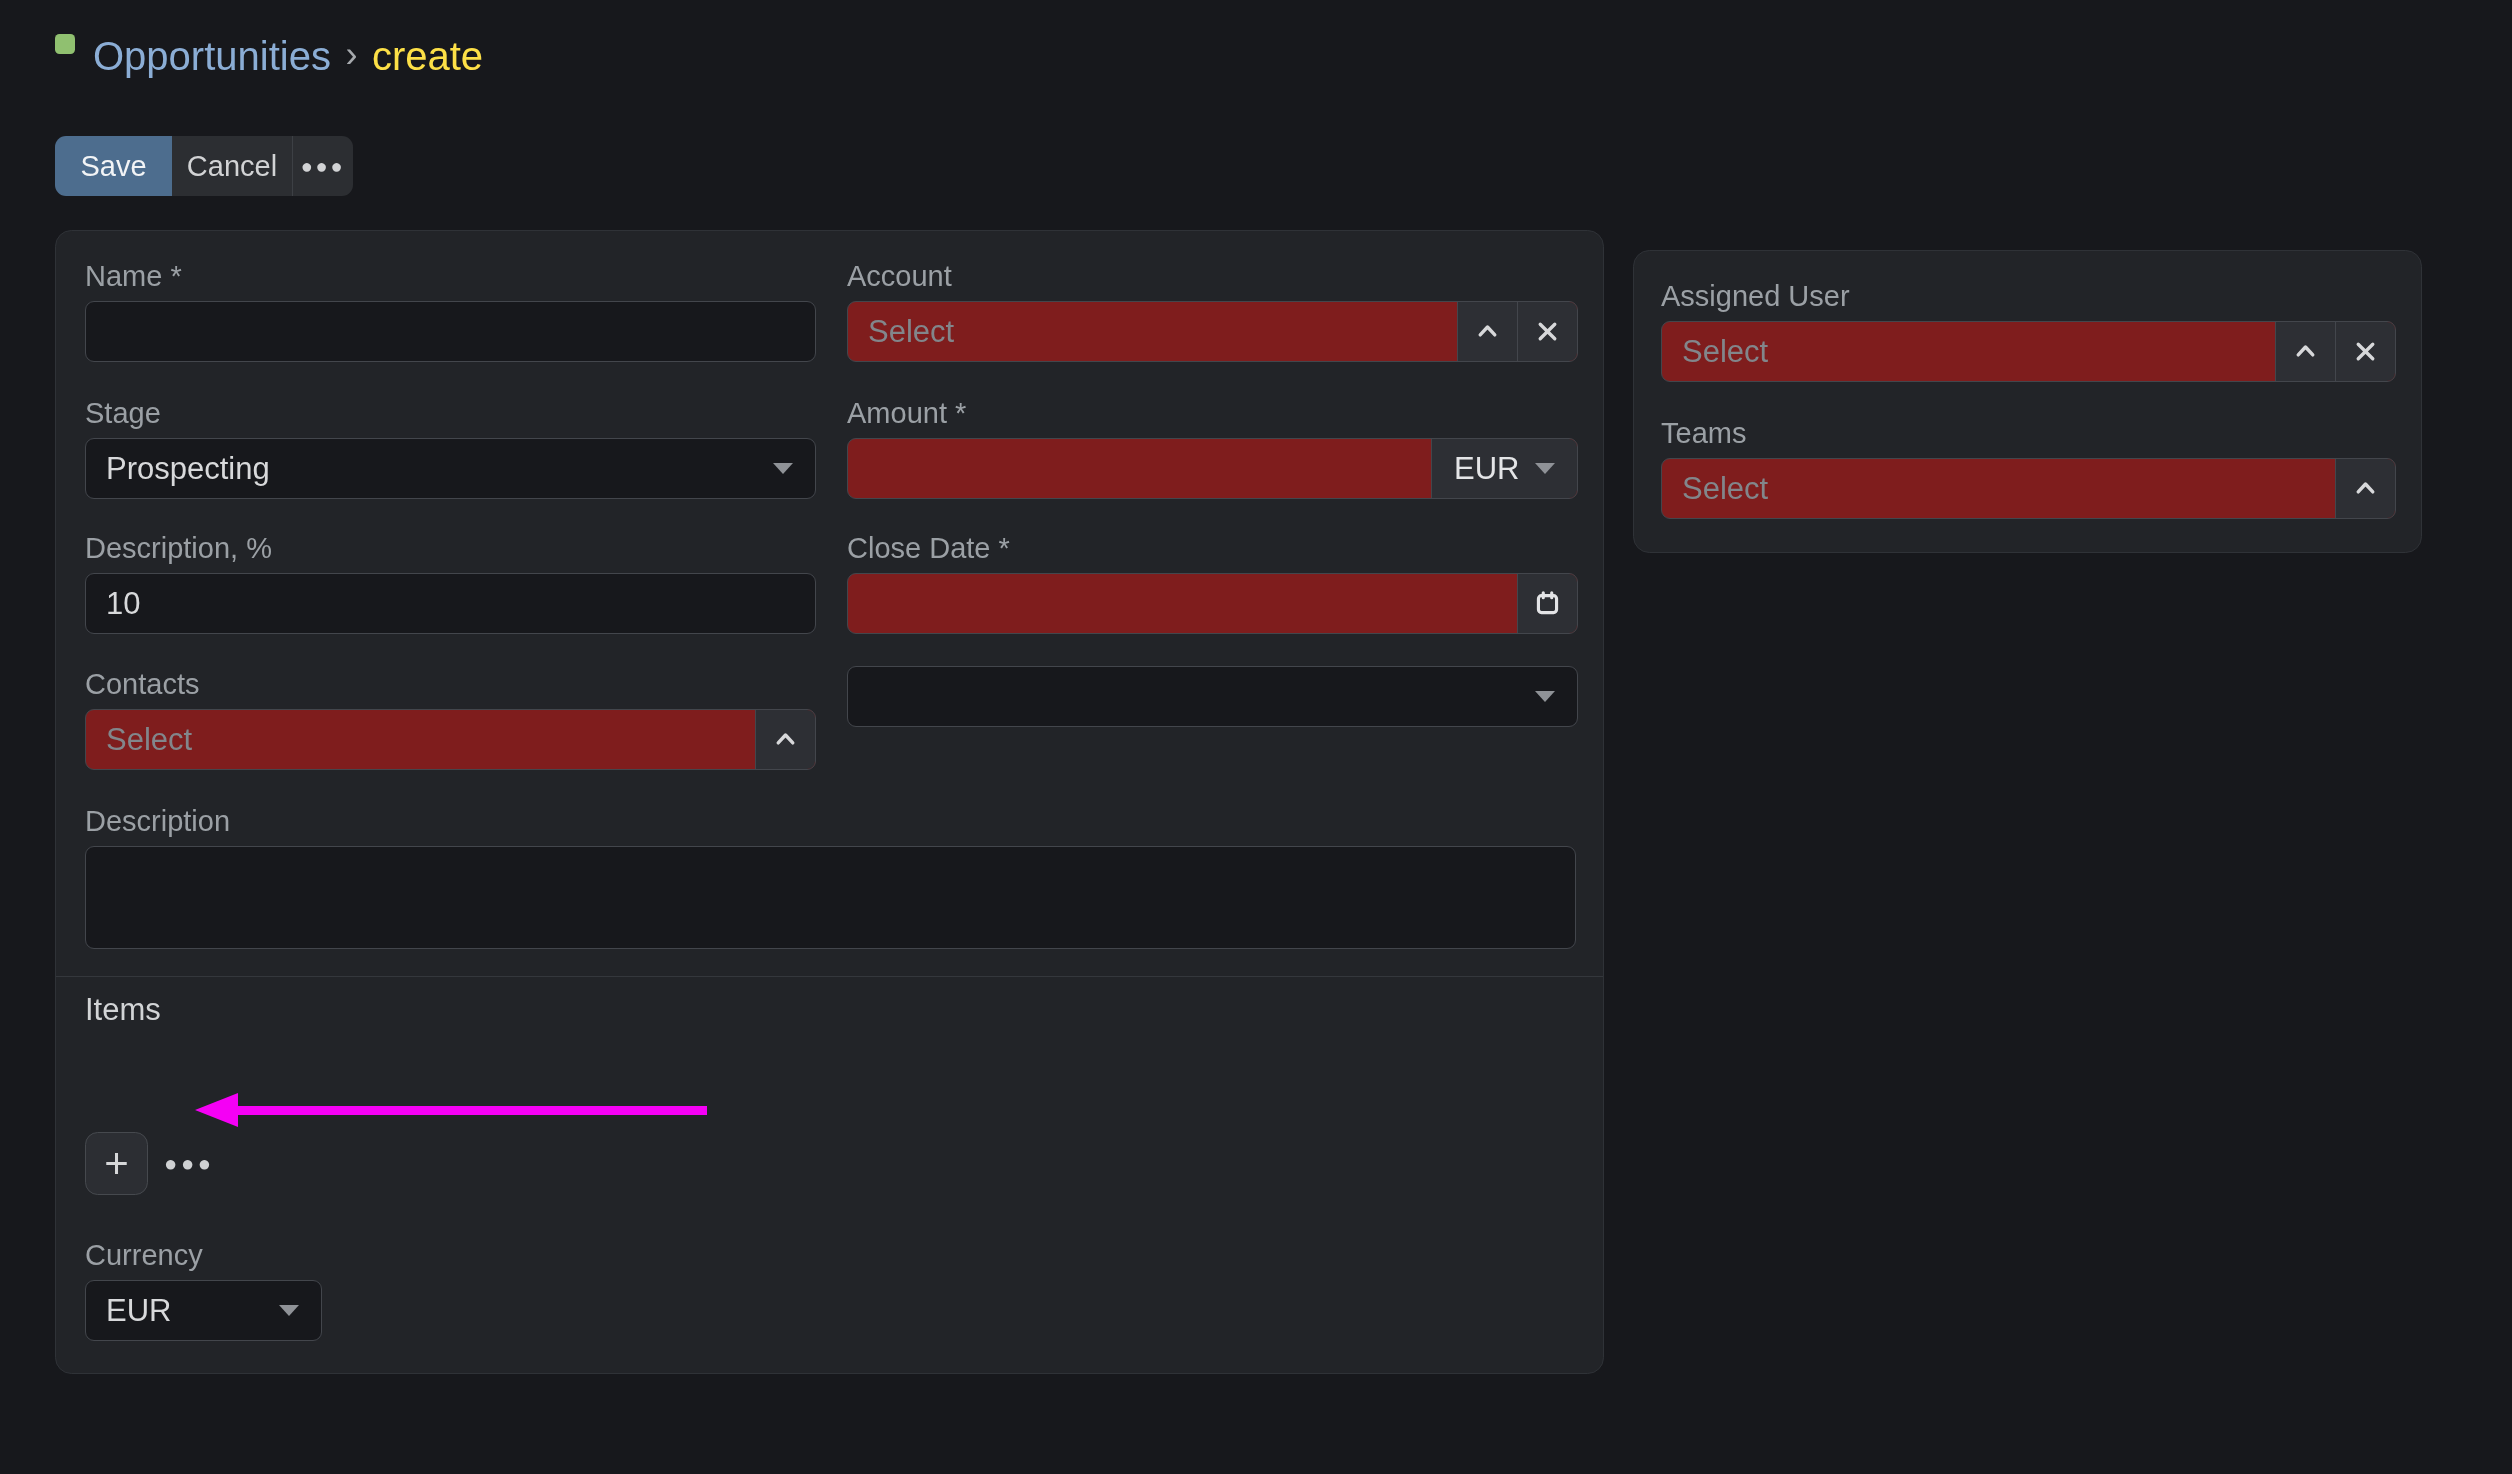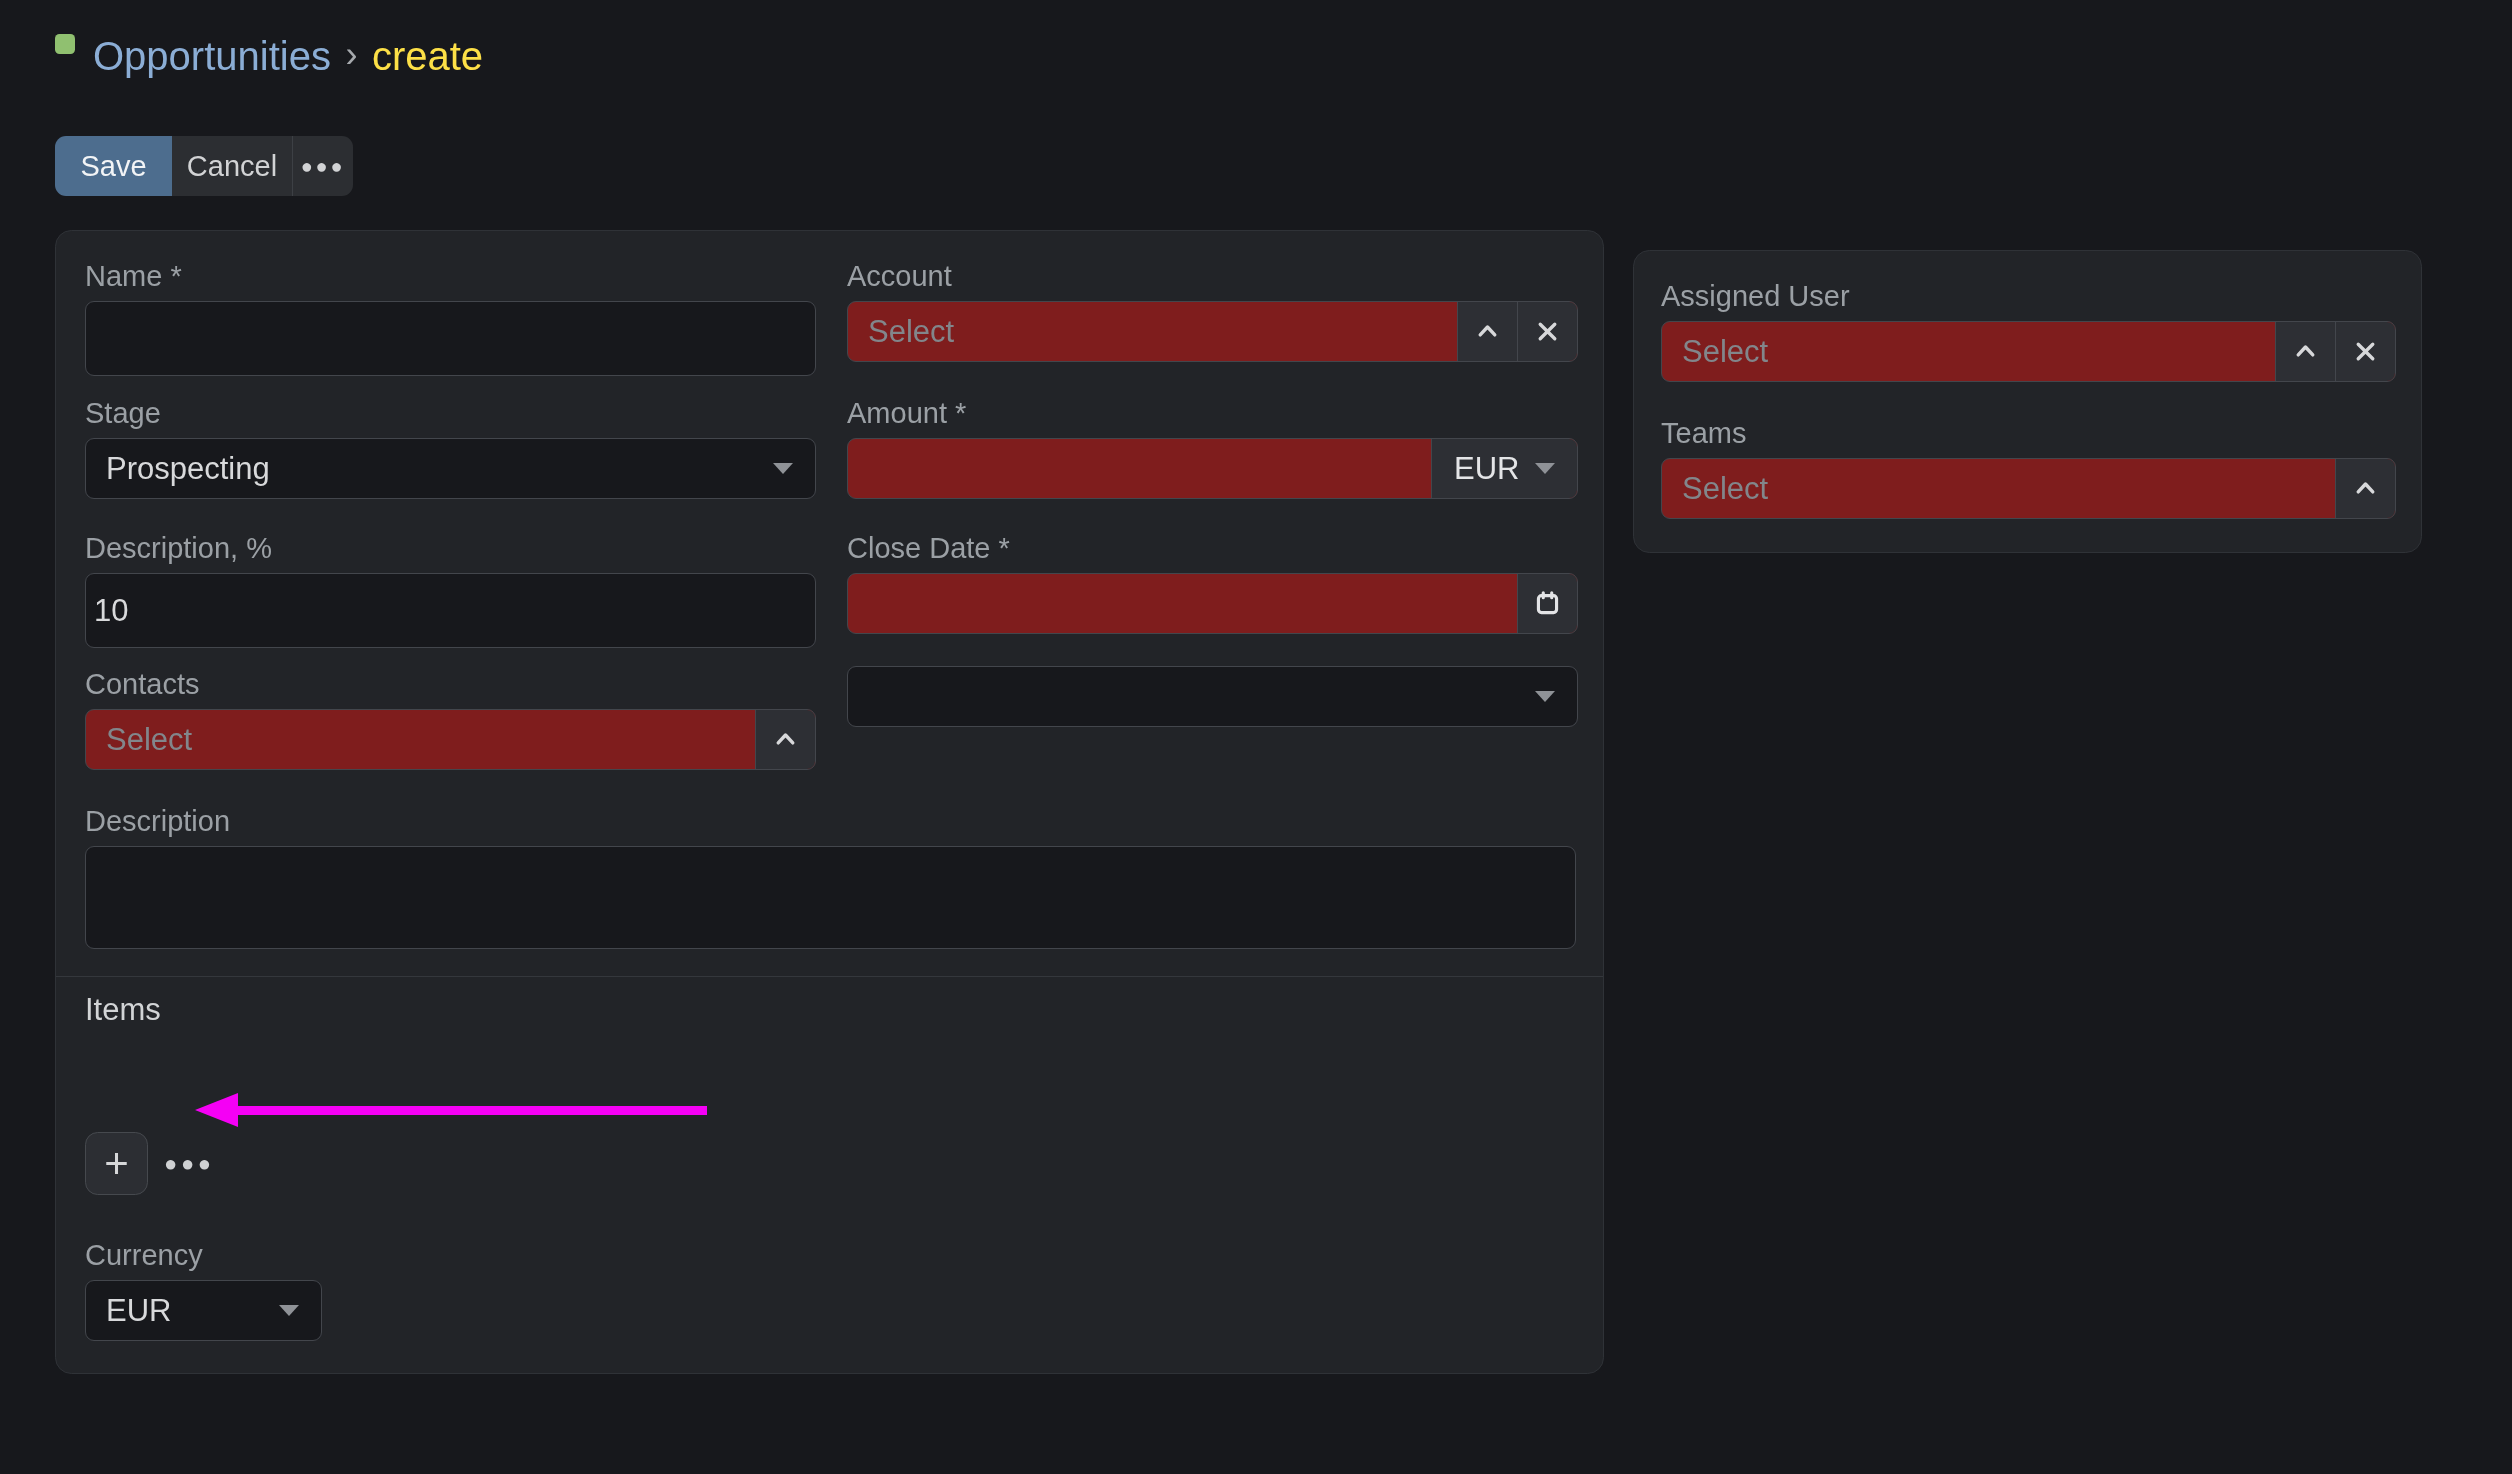--- a/index.html
+++ b/index.html
@@ -26,22 +26,22 @@
 
   
   .panel { position:absolute; background:#222428; border:1.8px solid #2f3237; border-radius:16.3px; }
   .panel-main { left:55px; top:230px; width:1549px; height:1144px; }
   .panel-side { left:1633px; top:230px; width:789px; height:303px;margin-top:20px; }
 
   .field { position:absolute; }
   .flabel { font-size:29px; color:#9ba0a5; height:36px; line-height:36px; margin-bottom:7.2px; white-space:nowrap; }
 
   .tinput {
-    width:100%; height:75px; background:#17181c; border:1.8px solid #43464c; border-radius:9px;
-    color:#d8d9db; font-size:31px; font-family:inherit; padding:0 8px; outline:none;
+    width:100%; height:61px; background:#17181c; border:1.8px solid #43464c; border-radius:9px;
+    color:#d8d9db; font-size:31px; font-family:inherit; padding:0 20px; outline:none;
   }
   .tinput::placeholder { color:#82868b; }
 
   .igroup { display:flex; height:61px; border:1.8px solid #43464c; border-radius:9px; overflow:hidden; background:#7f1d1d; }
   .igroup input {
     flex:1; min-width:0; background:transparent; border:none; color:#d8d9db;
     font-size:31px; font-family:inherit; padding:0 20px; outline:none;
   }
   .igroup input::placeholder { color:#82868b; }
   .addon {

